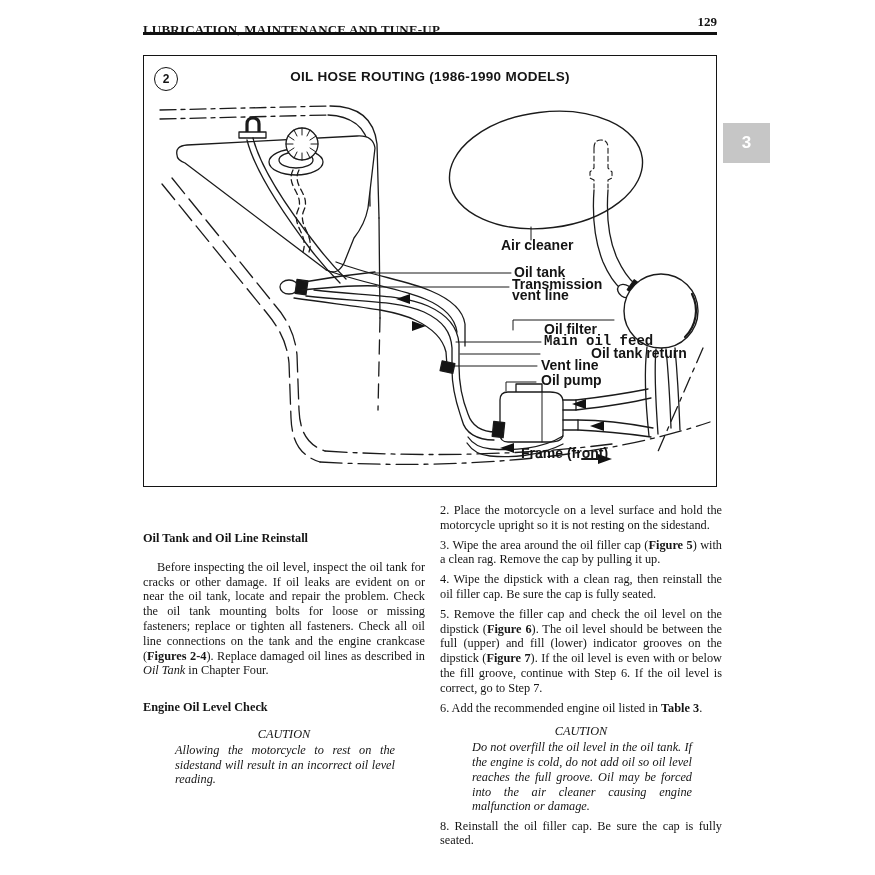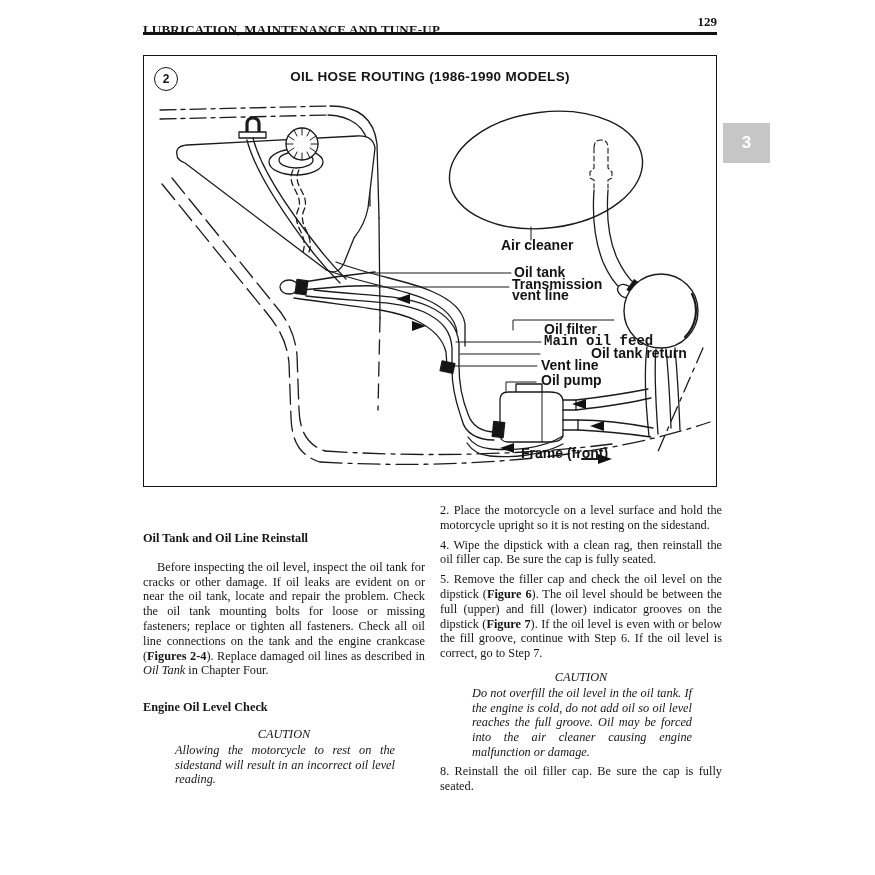--- a/index.html
+++ b/index.html
@@ -192,18 +192,20 @@
 <div class="col col-left">
   <p class="sec-heading">Oil Tank and Oil Line Reinstall</p>
   <p class="first-para"><span>Before inspecting the oil level, inspect the oil tank for cracks or other damage. If oil leaks are evident on or near the oil tank, locate and repair the problem. Check the oil tank mounting bolts for loose or missing fasteners; replace or tighten all fasteners. Check all oil line connections on the tank and the engine crankcase (</span><span class="bold">Figures 2-4</span><span>). Replace damaged oil lines as described in </span><span class="ital">Oil Tank</span><span> in Chapter Four.</span></p>
   <p class="sec-heading2">Engine Oil Level Check</p>
   <p class="caution-title">CAUTION</p>
   <p class="caution-body">Allowing the motorcycle to rest on the sidestand will result in an incorrect oil level reading.</p>
 </div>
 
 <div class="col col-right">
   <p class="step">2. Place the motorcycle on a level surface and hold the motorcycle upright so it is not resting on the sidestand.</p>
+  <p class="step"><span>3. Wipe the area around the oil filler cap (</span><span class="bold">Figure 5</span><span>) with a clean rag. Remove the cap by pulling it up.</span></p>
   <p class="step">4. Wipe the dipstick with a clean rag, then reinstall the oil filler cap. Be sure the cap is fully seated.</p>
   <p class="step"><span>5. Remove the filler cap and check the oil level on the dipstick (</span><span class="bold">Figure 6</span><span>). The oil level should be between the full (upper) and fill (lower) indicator grooves on the dipstick (</span><span class="bold">Figure 7</span><span>). If the oil level is even with or below the fill groove, continue with Step 6. If the oil level is correct, go to Step 7.</span></p>
+  <p class="step"><span>6. Add the recommended engine oil listed in </span><span class="bold">Table 3</span><span>.</span></p>
   <p class="caution-title">CAUTION</p>
   <p class="caution-body">Do not overfill the oil level in the oil tank. If the engine is cold, do not add oil so oil level reaches the full groove. Oil may be forced into the air cleaner causing engine malfunction or damage.</p>
   <p class="step">8. Reinstall the oil filler cap. Be sure the cap is fully seated.</p>
 </div>
 
 </body></html>

